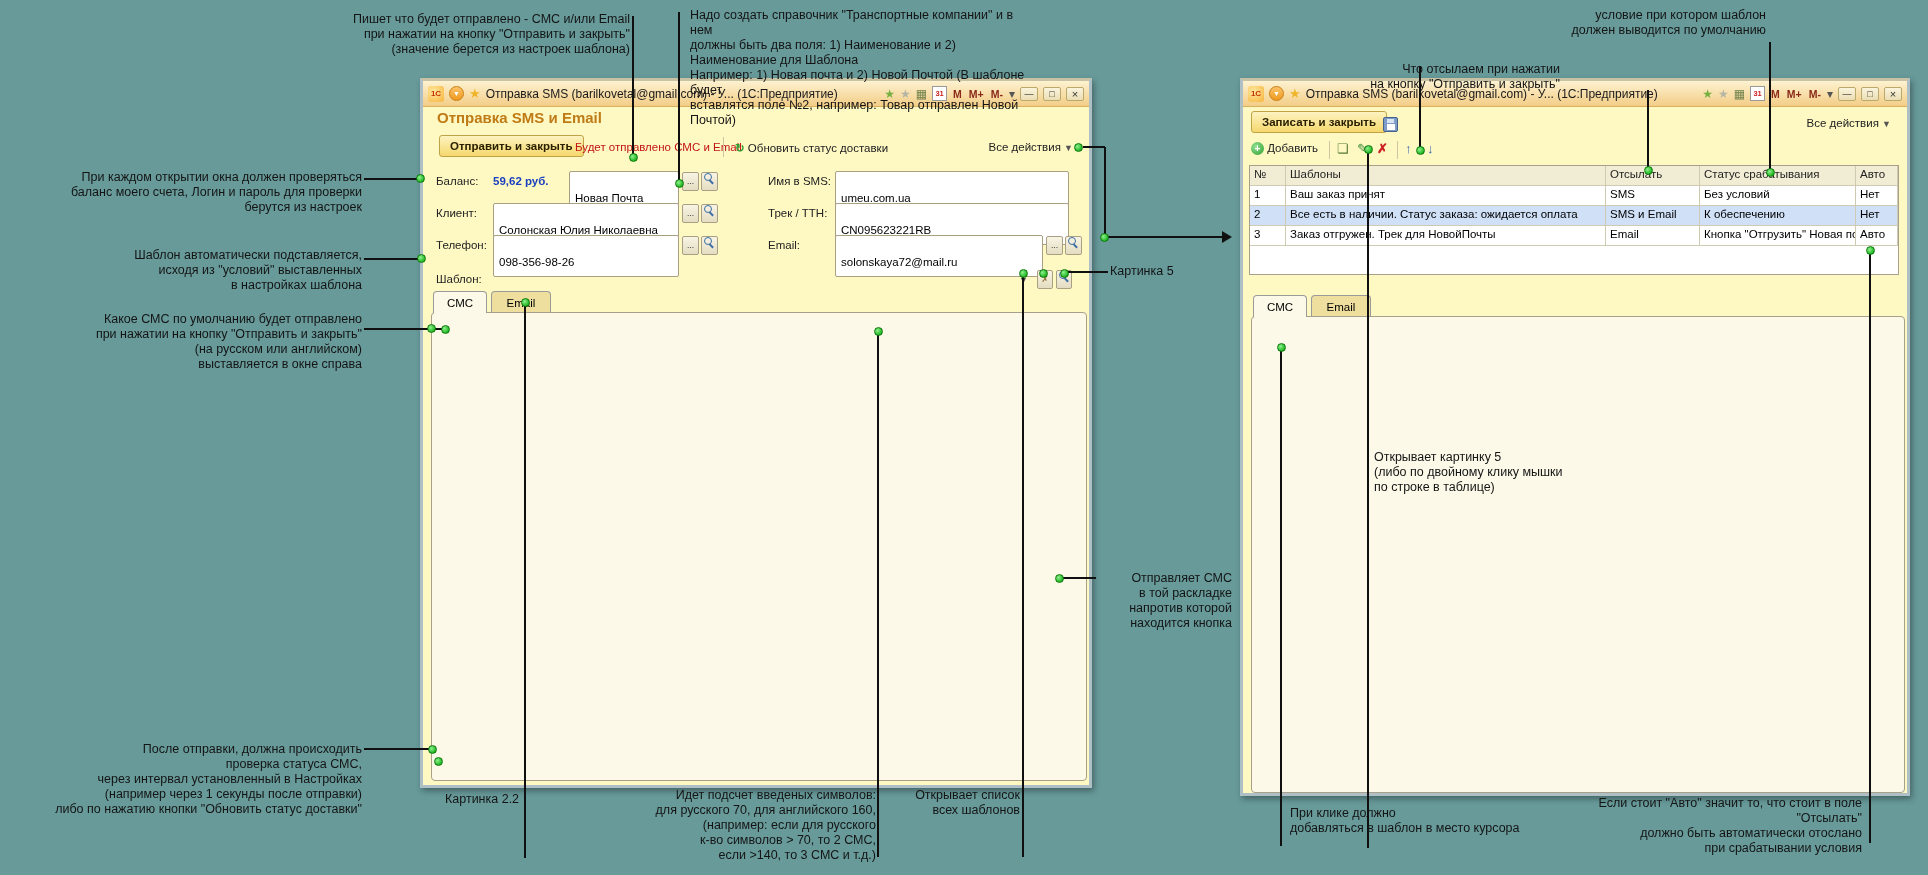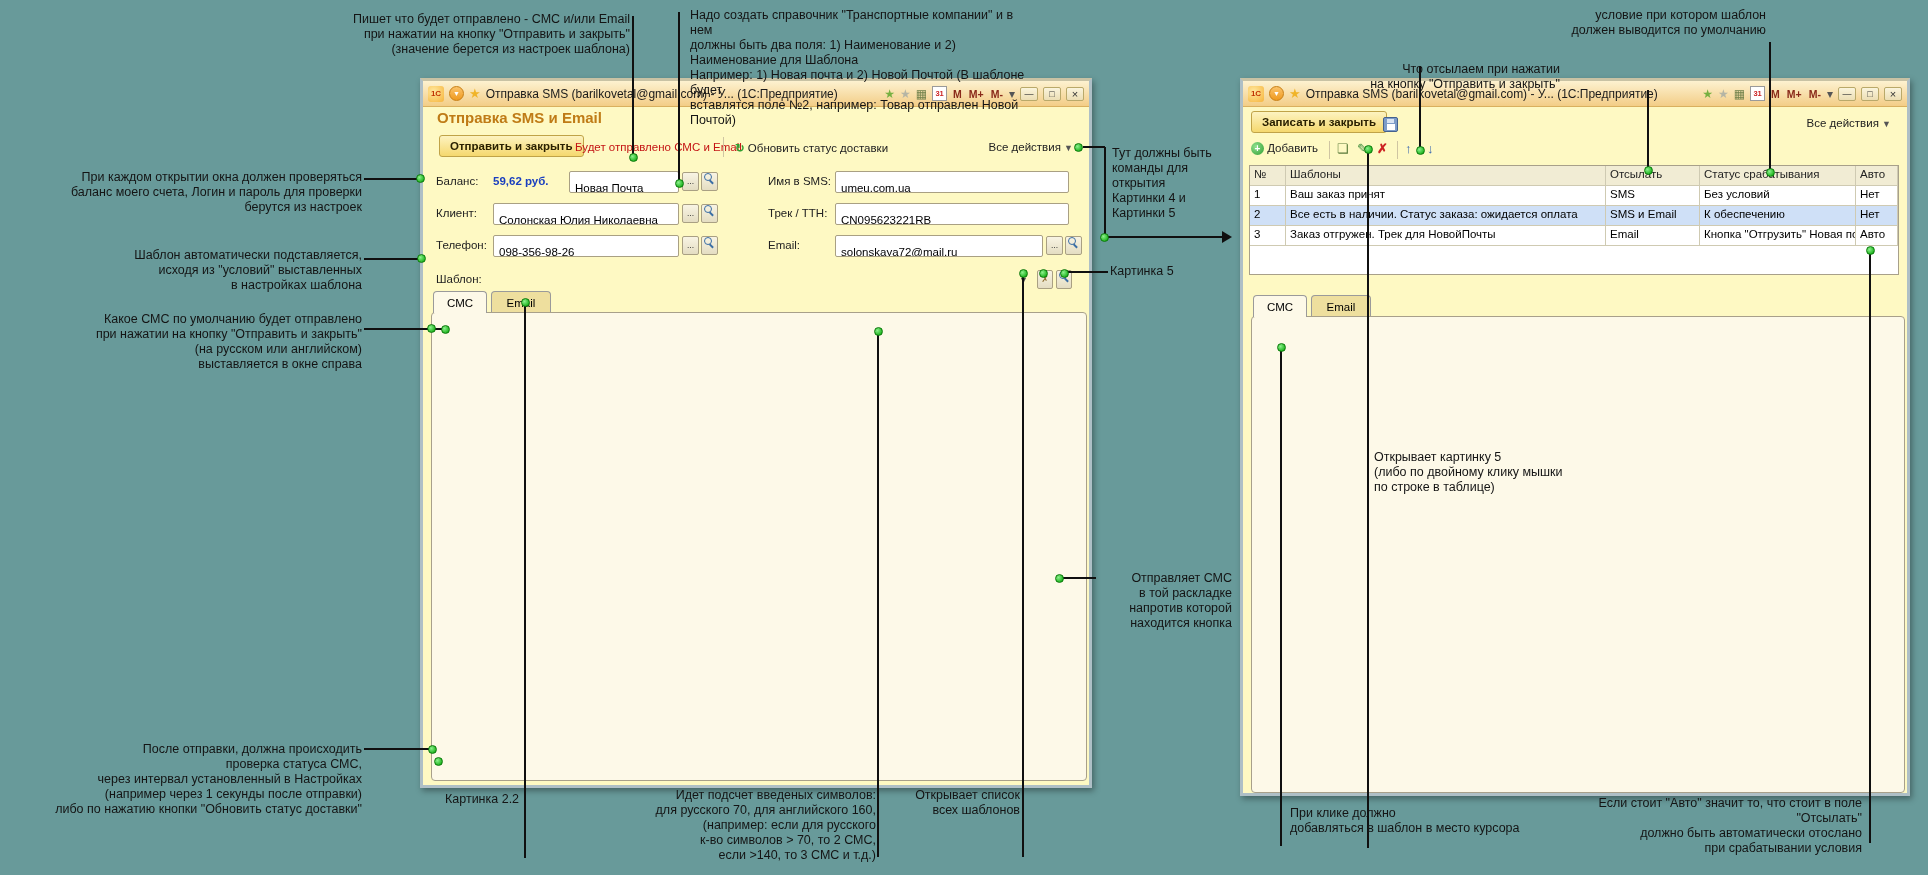--- a/index.html
+++ b/index.html
@@ -18,21 +18,21 @@
   .mbt { font-size:10.5px; font-weight:bold; color:#8a2a1a; padding:0 1px; }
   .wbt { width:18px; height:14px; background:linear-gradient(#faf4dc,#ecdeb4); border:1px solid #b9a96a; border-radius:2px; font-size:9px; text-align:center; line-height:12px; color:#333; box-sizing:border-box; }
 
   .hdr { position:absolute; font-size:15px; font-weight:bold; color:#bf7b16; white-space:nowrap; }
   .ybtn { position:absolute; background:linear-gradient(#fdf3c0,#f5d86e); border:1px solid #c0a348; border-radius:3px; font-weight:bold; font-size:11.5px; padding:4px 10px; color:#2a2000; white-space:nowrap; }
   .redtxt { position:absolute; color:#c41414; font-size:11.5px; white-space:nowrap; }
   .tact { position:absolute; font-size:11.5px; color:#222; white-space:nowrap; }
   .sep { position:absolute; width:1px; background:#cfc5a2; }
 
   .fl { position:absolute; font-size:11.5px; color:#222; white-space:nowrap; }
-  .inp { position:absolute; height:18px; background:#fff; border:1px solid #a9a083; border-radius:2px; font-size:11.5px; padding:10px 5px; box-sizing:border-box; color:#000; overflow:hidden; white-space:nowrap; }
+  .inp { position:absolute; height:18px; background:#fff; border:1px solid #a9a083; border-radius:2px; font-size:11.5px; padding:20px 5px; box-sizing:border-box; color:#000; overflow:hidden; white-space:nowrap; }
   .inp.green { background:#b5e39d; }
   .bal { position:absolute; font-size:11.5px; font-weight:bold; color:#1a3fbf; white-space:nowrap; }
   .cbt { position:absolute; width:17px; height:19px; background:linear-gradient(#f8f4e4,#e4ddc2); border:1px solid #a9a083; border-radius:2px; font-size:8.5px; text-align:center; line-height:16px; box-sizing:border-box; color:#333; }
   .dd { position:absolute; font-size:9px; color:#444; }
   .mg { position:relative; display:inline-block; width:11px; height:11px; }
   .mg::before { content:""; position:absolute; width:6px; height:6px; border:1.5px solid #3a6ea5; border-radius:50%; left:0; top:0; }
   .mg::after { content:""; position:absolute; width:5px; height:1.5px; background:#3a6ea5; transform:rotate(45deg); left:5px; top:8px; }
 
   .tab { position:absolute; height:22px; border:1px solid #9a9a9a; border-bottom:none; border-radius:4px 4px 0 0; font-size:11.5px; text-align:center; line-height:22px; box-sizing:border-box; }
   .tab.act { background:#fdf9e8; z-index:3; }
@@ -259,25 +259,20 @@
 в настройках шаблона</div>
   <div class="ann ra" style="left:58px; top:312px; width:304px;">Какое СМС по умолчанию будет отправлено
 при нажатии на кнопку "Отправить и закрыть"
 (на русском или английском)
 выставляется в окне справа</div>
   <div class="ann ra" style="left:36px; top:742px; width:326px;">После отправки, должна происходить
 проверка статуса СМС,
 через интервал установленный в Настройках
 (например через 1 секунды после отправки)
 либо по нажатию кнопки "Обновить статус доставки"</div>
-  <div class="ann" style="left:1112px; top:146px; width:120px;">Тут должны быть
-команды для
-открытия
-Картинки 4 и
-Картинки 5</div>
   <div class="ann" style="left:1110px; top:264px; width:100px;">Картинка 5</div>
   <div class="ann ra" style="left:1098px; top:571px; width:134px;">Отправляет СМС
 в той раскладке
 напротив которой
 находится кнопка</div>
   <div class="ann" style="left:445px; top:792px; width:80px;">Картинка 2.2</div>
   <div class="ann ra" style="left:600px; top:788px; width:276px;">Идет подсчет введеных символов:
 для русского 70, для английского 160,
 (например: если для русского
 к-во символов &gt; 70, то 2 СМС,

